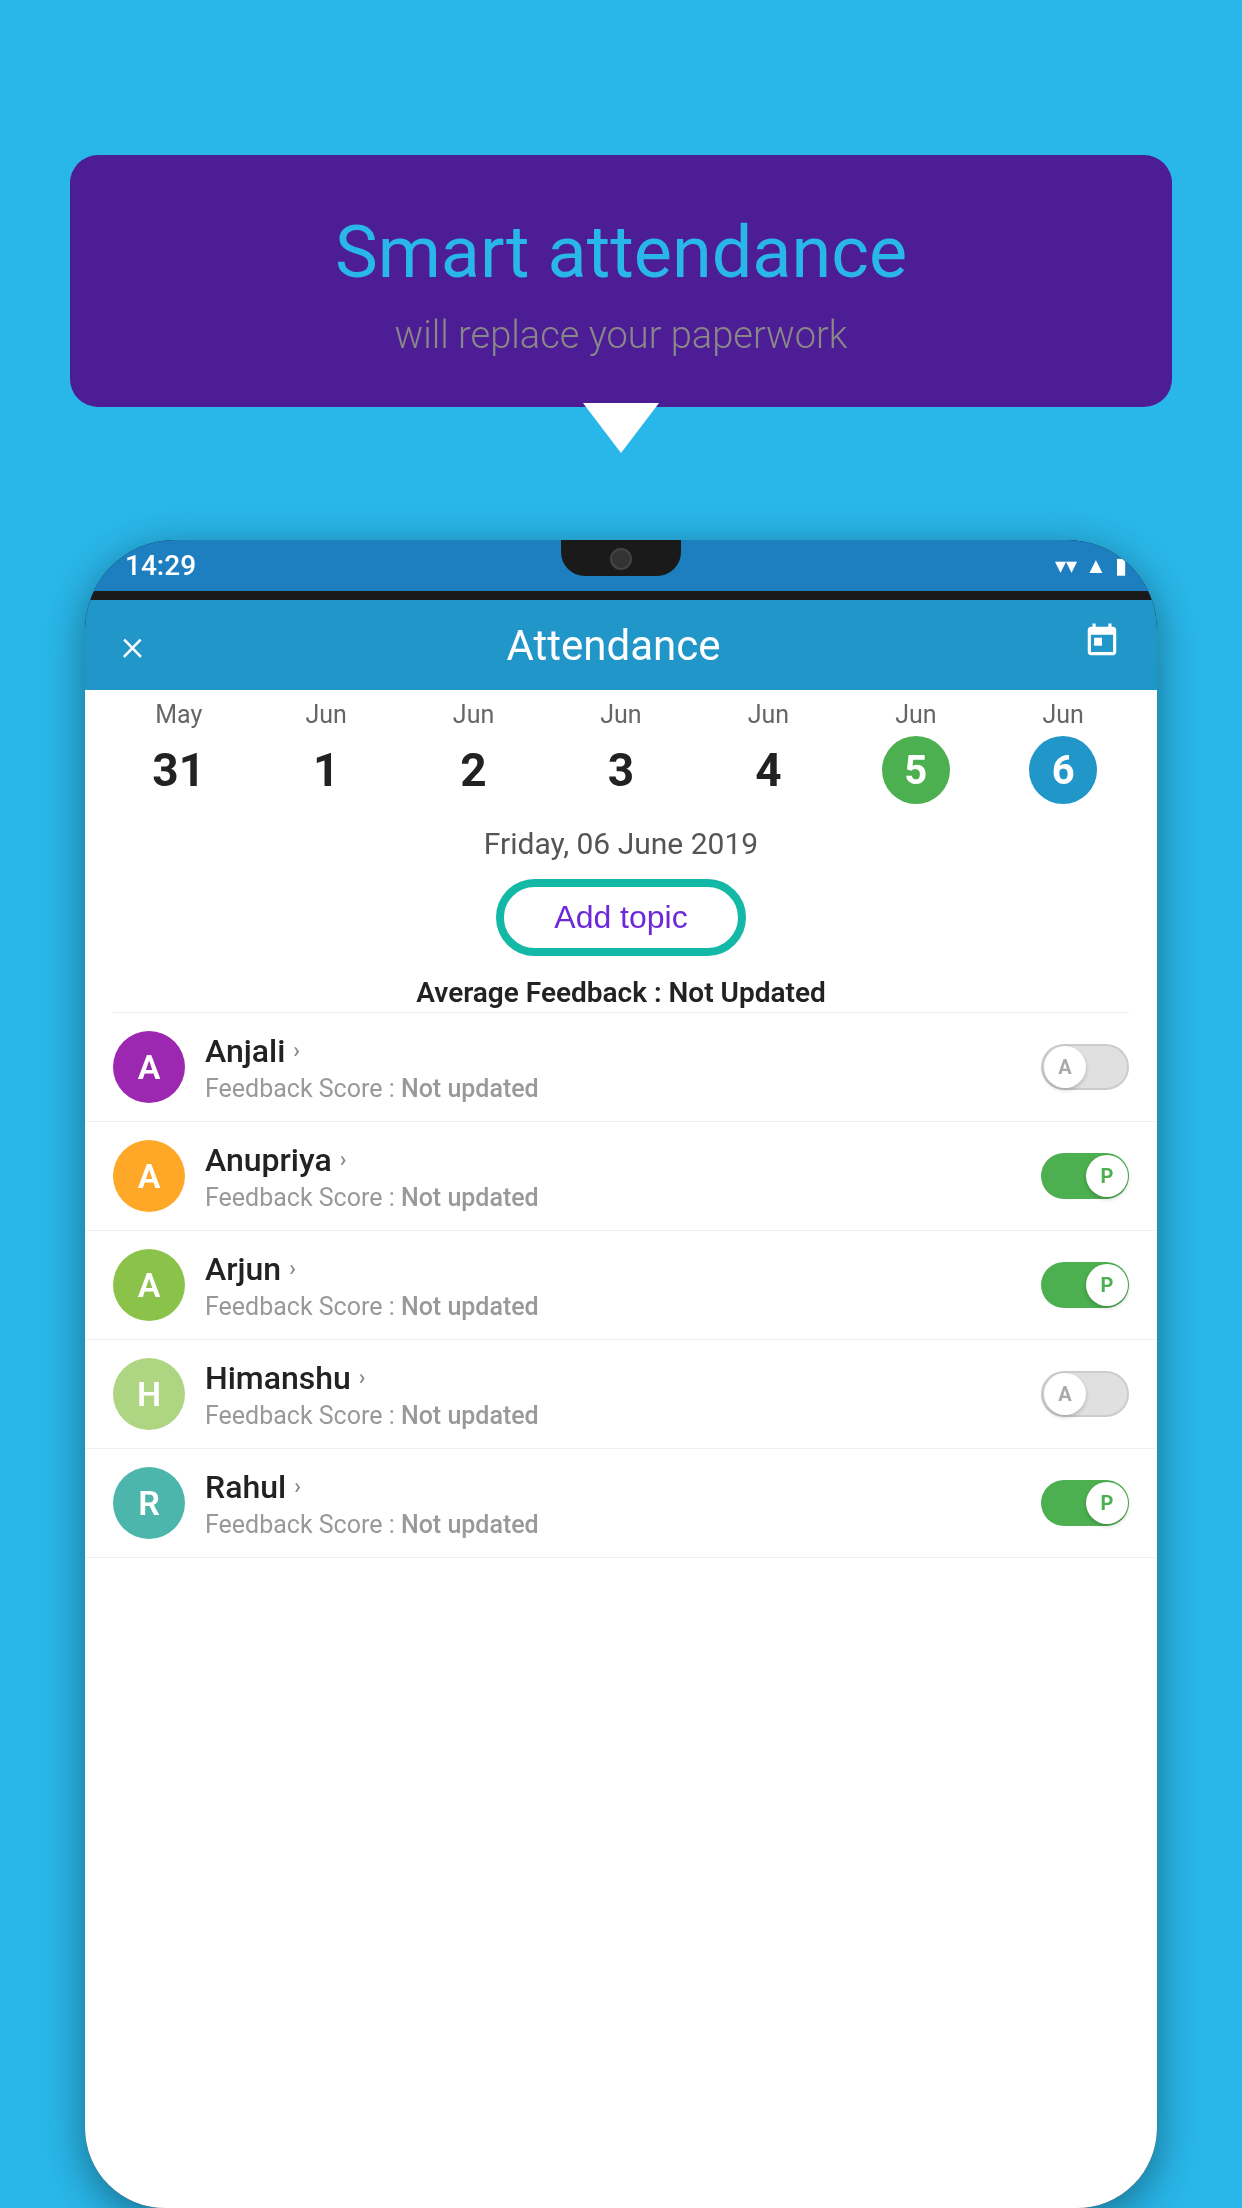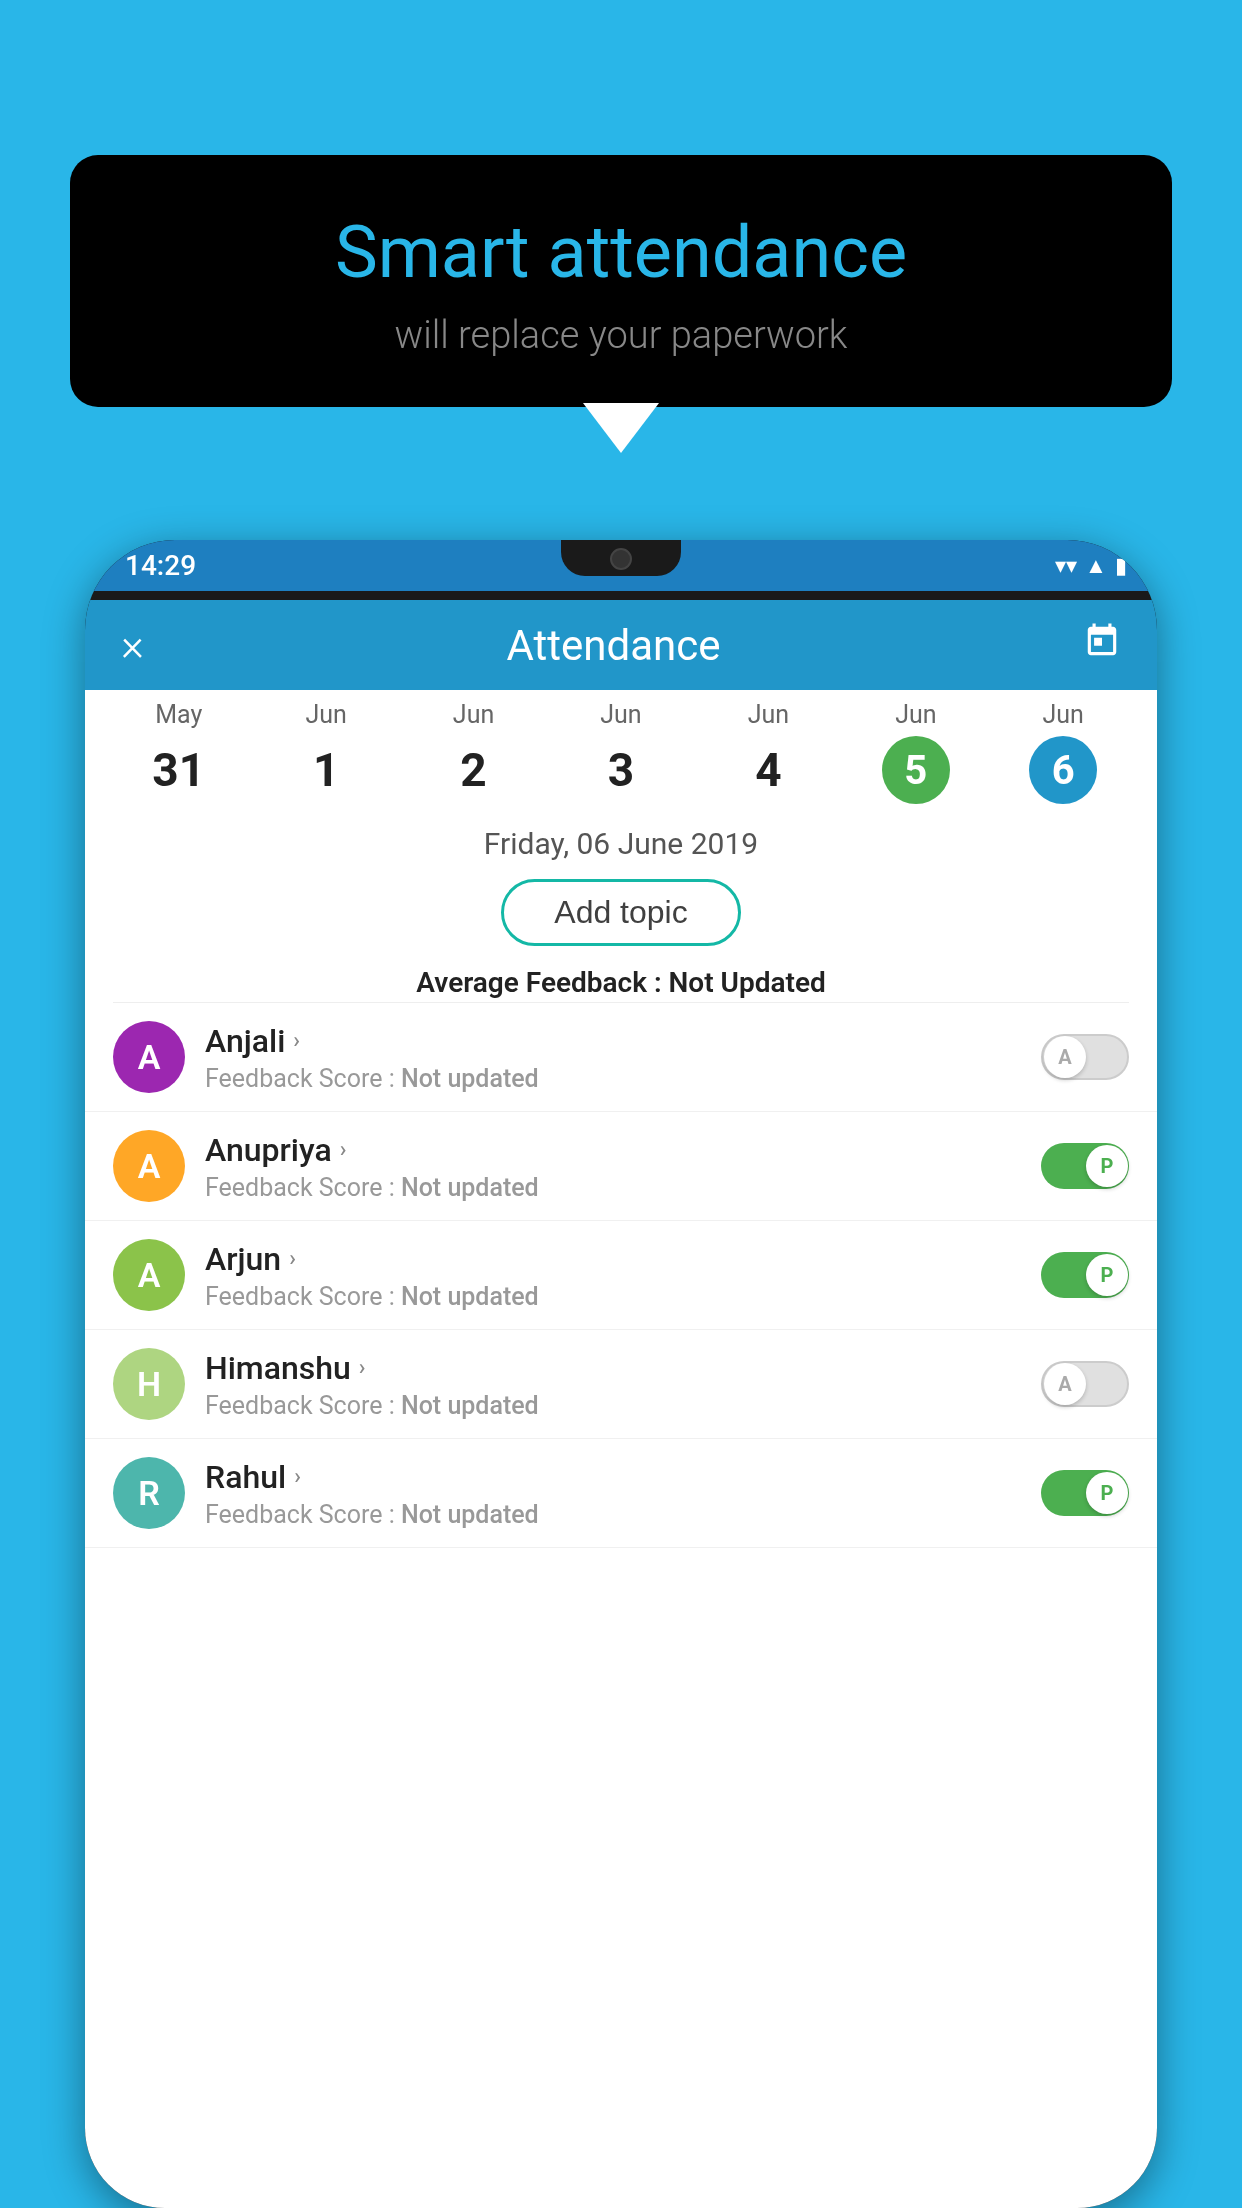--- a/index.html
+++ b/index.html
@@ -13,21 +13,21 @@
     }
 
     
     .speech-bubble-wrapper {
       position: absolute;
       top: 155px;
       left: 70px;
       right: 70px;
     }
     .speech-bubble {
-      background: #000000;
+      background: #4c1d95;
       border-radius: 28px;
       padding: 55px 60px 50px;
       text-align: center;
       position: relative;
     }
     .speech-bubble::after {
       content: '';
       position: absolute;
       bottom: -46px;
       left: 50%;
@@ -224,25 +224,25 @@
       text-align: center;
       font-size: 30px;
       color: #555;
       margin: 6px 0 18px;
     }
 
     
     .add-topic-btn {
       display: block;
       margin: 0 auto 20px;
-      border: 3px solid #14b8a6;
+      border: 8px solid #14b8a6;
       border-radius: 40px;
       padding: 12px 50px;
       font-size: 32px;
-      color: #404040;
+      color: #6d28d9;
       background: transparent;
       cursor: pointer;
       width: fit-content;
     }
 
     
     .avg-feedback {
       text-align: center;
       font-size: 28px;
       color: #888;

